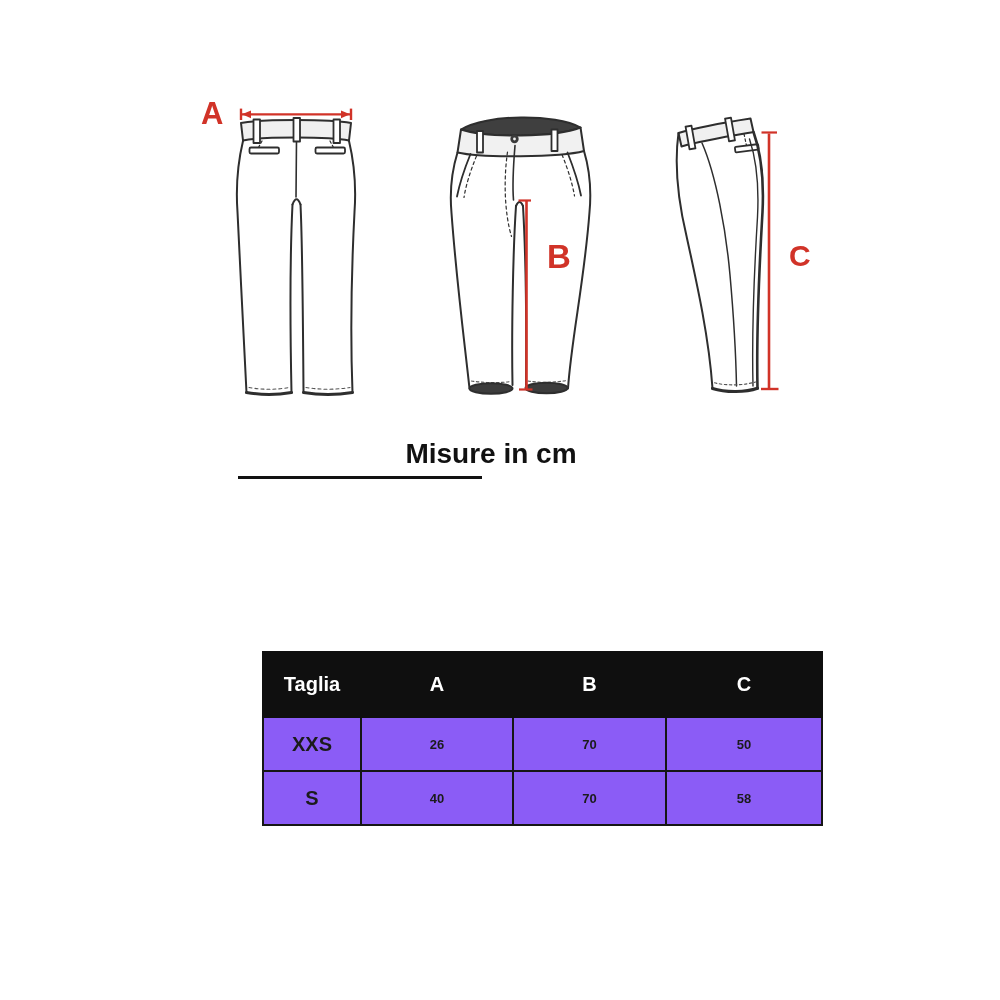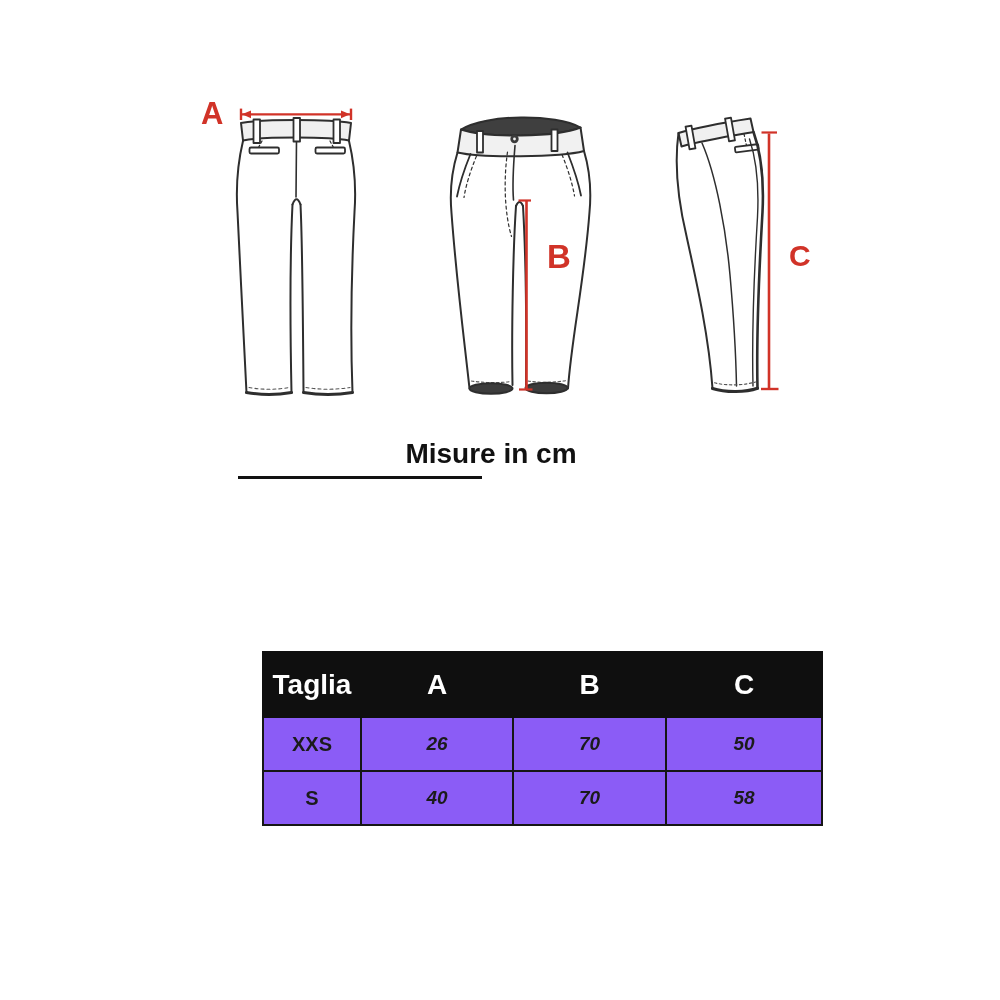--- a/index.html
+++ b/index.html
@@ -20,29 +20,29 @@
     margin:0;font-size:28px;font-weight:800;color:#111;white-space:nowrap;
   }
   .title-underline{
     position:absolute;left:238px;top:476px;width:244px;height:3px;background:#111;
   }
   table.size-table{
     position:absolute;left:262px;top:651px;width:559px;
     border-collapse:collapse;table-layout:fixed;background:#ffffff;
   }
   table.size-table th{
-    background:#0f0f0f;color:#ffffff;font-weight:800;font-size:28px;
+    background:#0f0f0f;color:#ffffff;font-weight:800;font-size:20px;
     height:63px;text-align:center;border:2px solid #0f0f0f;padding:0;
   }
   table.size-table td{
     border:2px solid #161616;height:52px;text-align:center;
     font-weight:800;color:#1b1b1b;background:#8b5cf6;padding:0;
   }
   td.size-cell{font-size:20px;}
-  td.val-cell{font-size:19px;font-style:italic;}
+  td.val-cell{font-size:13px;}
 </style>
 </head>
 <body>
 
 <div class="canvas">
 
   <svg class="diagram-svg" width="1000" height="520" viewBox="0 0 1000 520">
 
     <g stroke="#2e2e2e" stroke-width="2" fill="none" stroke-linecap="round" stroke-linejoin="round">
       <path d="M241,123 C262,119 330,119 351,123 L349,140.5 C330,136.5 262,136.5 243,140.5 Z" fill="#f0f0f0"></path>

